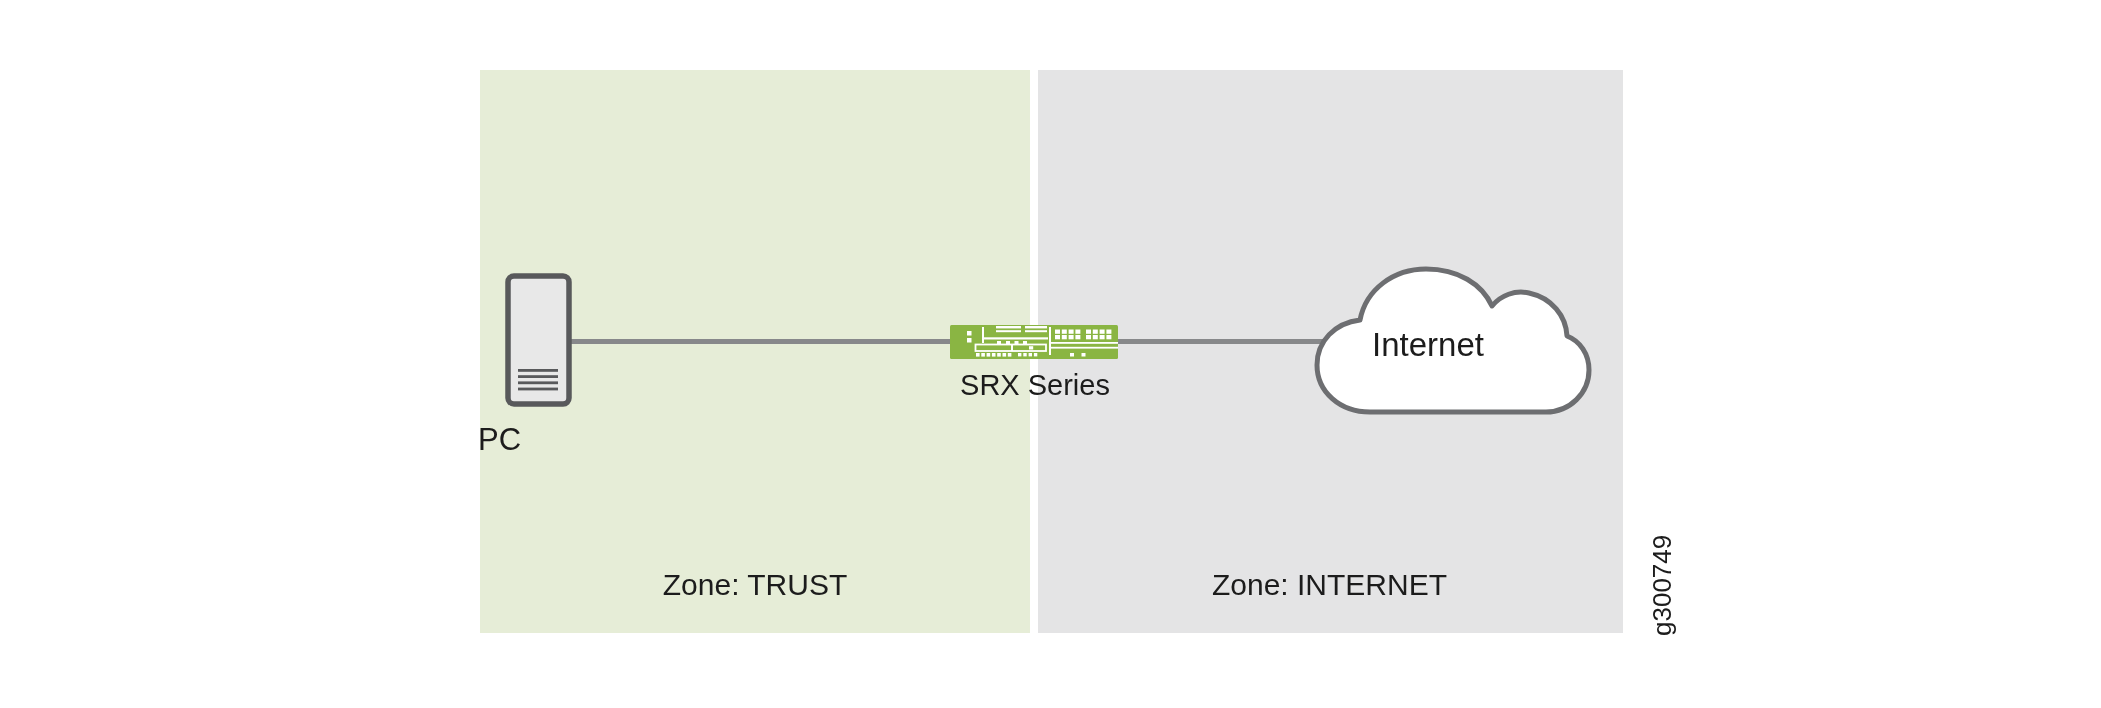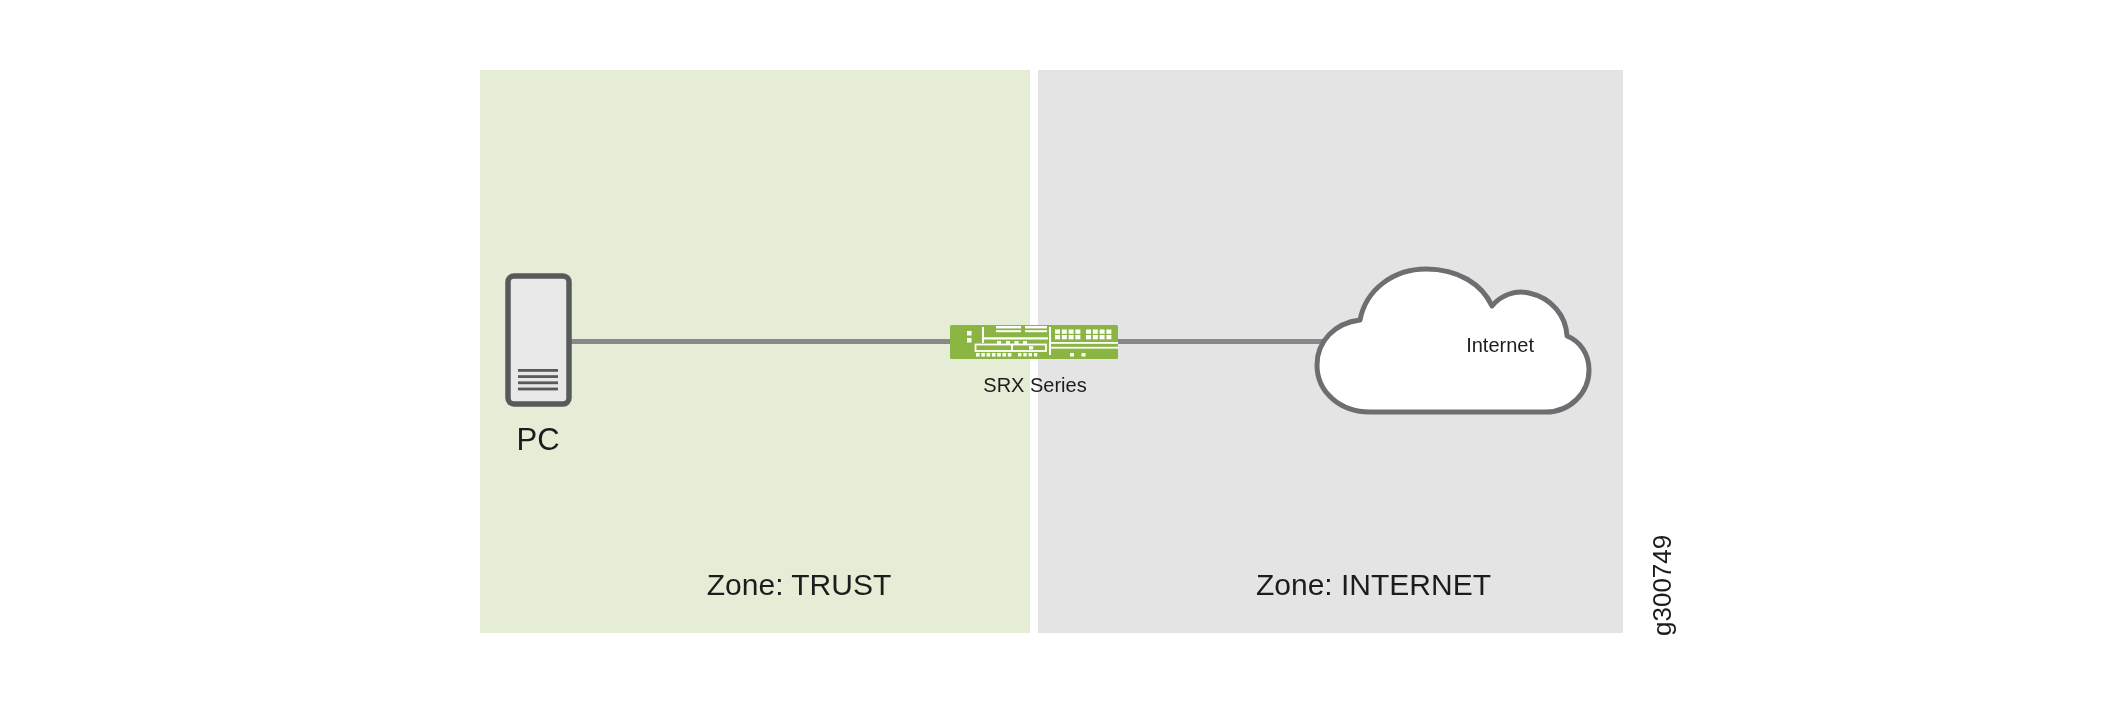--- a/index.html
+++ b/index.html
@@ -15,50 +15,49 @@
   .zone { position: absolute; top: 70px; height: 563px; }
   .zone-trust    { left: 480px;  width: 550px; background: #e6edd7; }
   .zone-internet { left: 1038px; width: 585px; background: #e4e4e5; }
   .zone-label {
     position: absolute;
     top: 568px;
     font-size: 30px;
     line-height: 34px;
     text-align: center;
     white-space: nowrap;
-    padding-left: 44px;
   }
   .zone-label.trust    { left: 480px;  width: 550px; }
   .zone-label.internet { left: 1038px; width: 583px; }
   #connection-line {
     position: absolute;
     left: 566px; top: 339px;
     width: 788px; height: 5px;
     background: #87888a;
   }
   #pc-icon { position: absolute; left: 504px; top: 272px; }
   #pc-label {
     position: absolute;
     left: 478px; top: 423px; width: 120px;
     font-size: 31px; line-height: 34px;
-    text-align: center; white-space: nowrap;
+    text-align: left; white-space: nowrap;
   }
   #srx-icon { position: absolute; left: 950px; top: 325px; }
   #srx-label-block {
     position: absolute;
     left: 905px; top: 369px; width: 260px;
-    font-size: 20px; line-height: 33px;
+    font-size: 29px; line-height: 33px;
     text-align: center; white-space: nowrap;
   }
   #cloud-icon { position: absolute; left: 1306px; top: 256px; }
   #internet-label {
     position: absolute;
     left: 1372px; top: 330px; width: 162px;
-    font-size: 20px; line-height: 30px;
-    text-align: right; white-space: nowrap;
+    font-size: 33px; line-height: 30px;
+    text-align: left; white-space: nowrap;
   }
   #figure-id {
     position: absolute;
     left: 1612px; top: 573px;
     width: 100px; height: 26px;
     font-size: 26px; line-height: 26px;
     text-align: center; white-space: nowrap;
     transform: rotate(-90deg);
     transform-origin: center center;
   }

